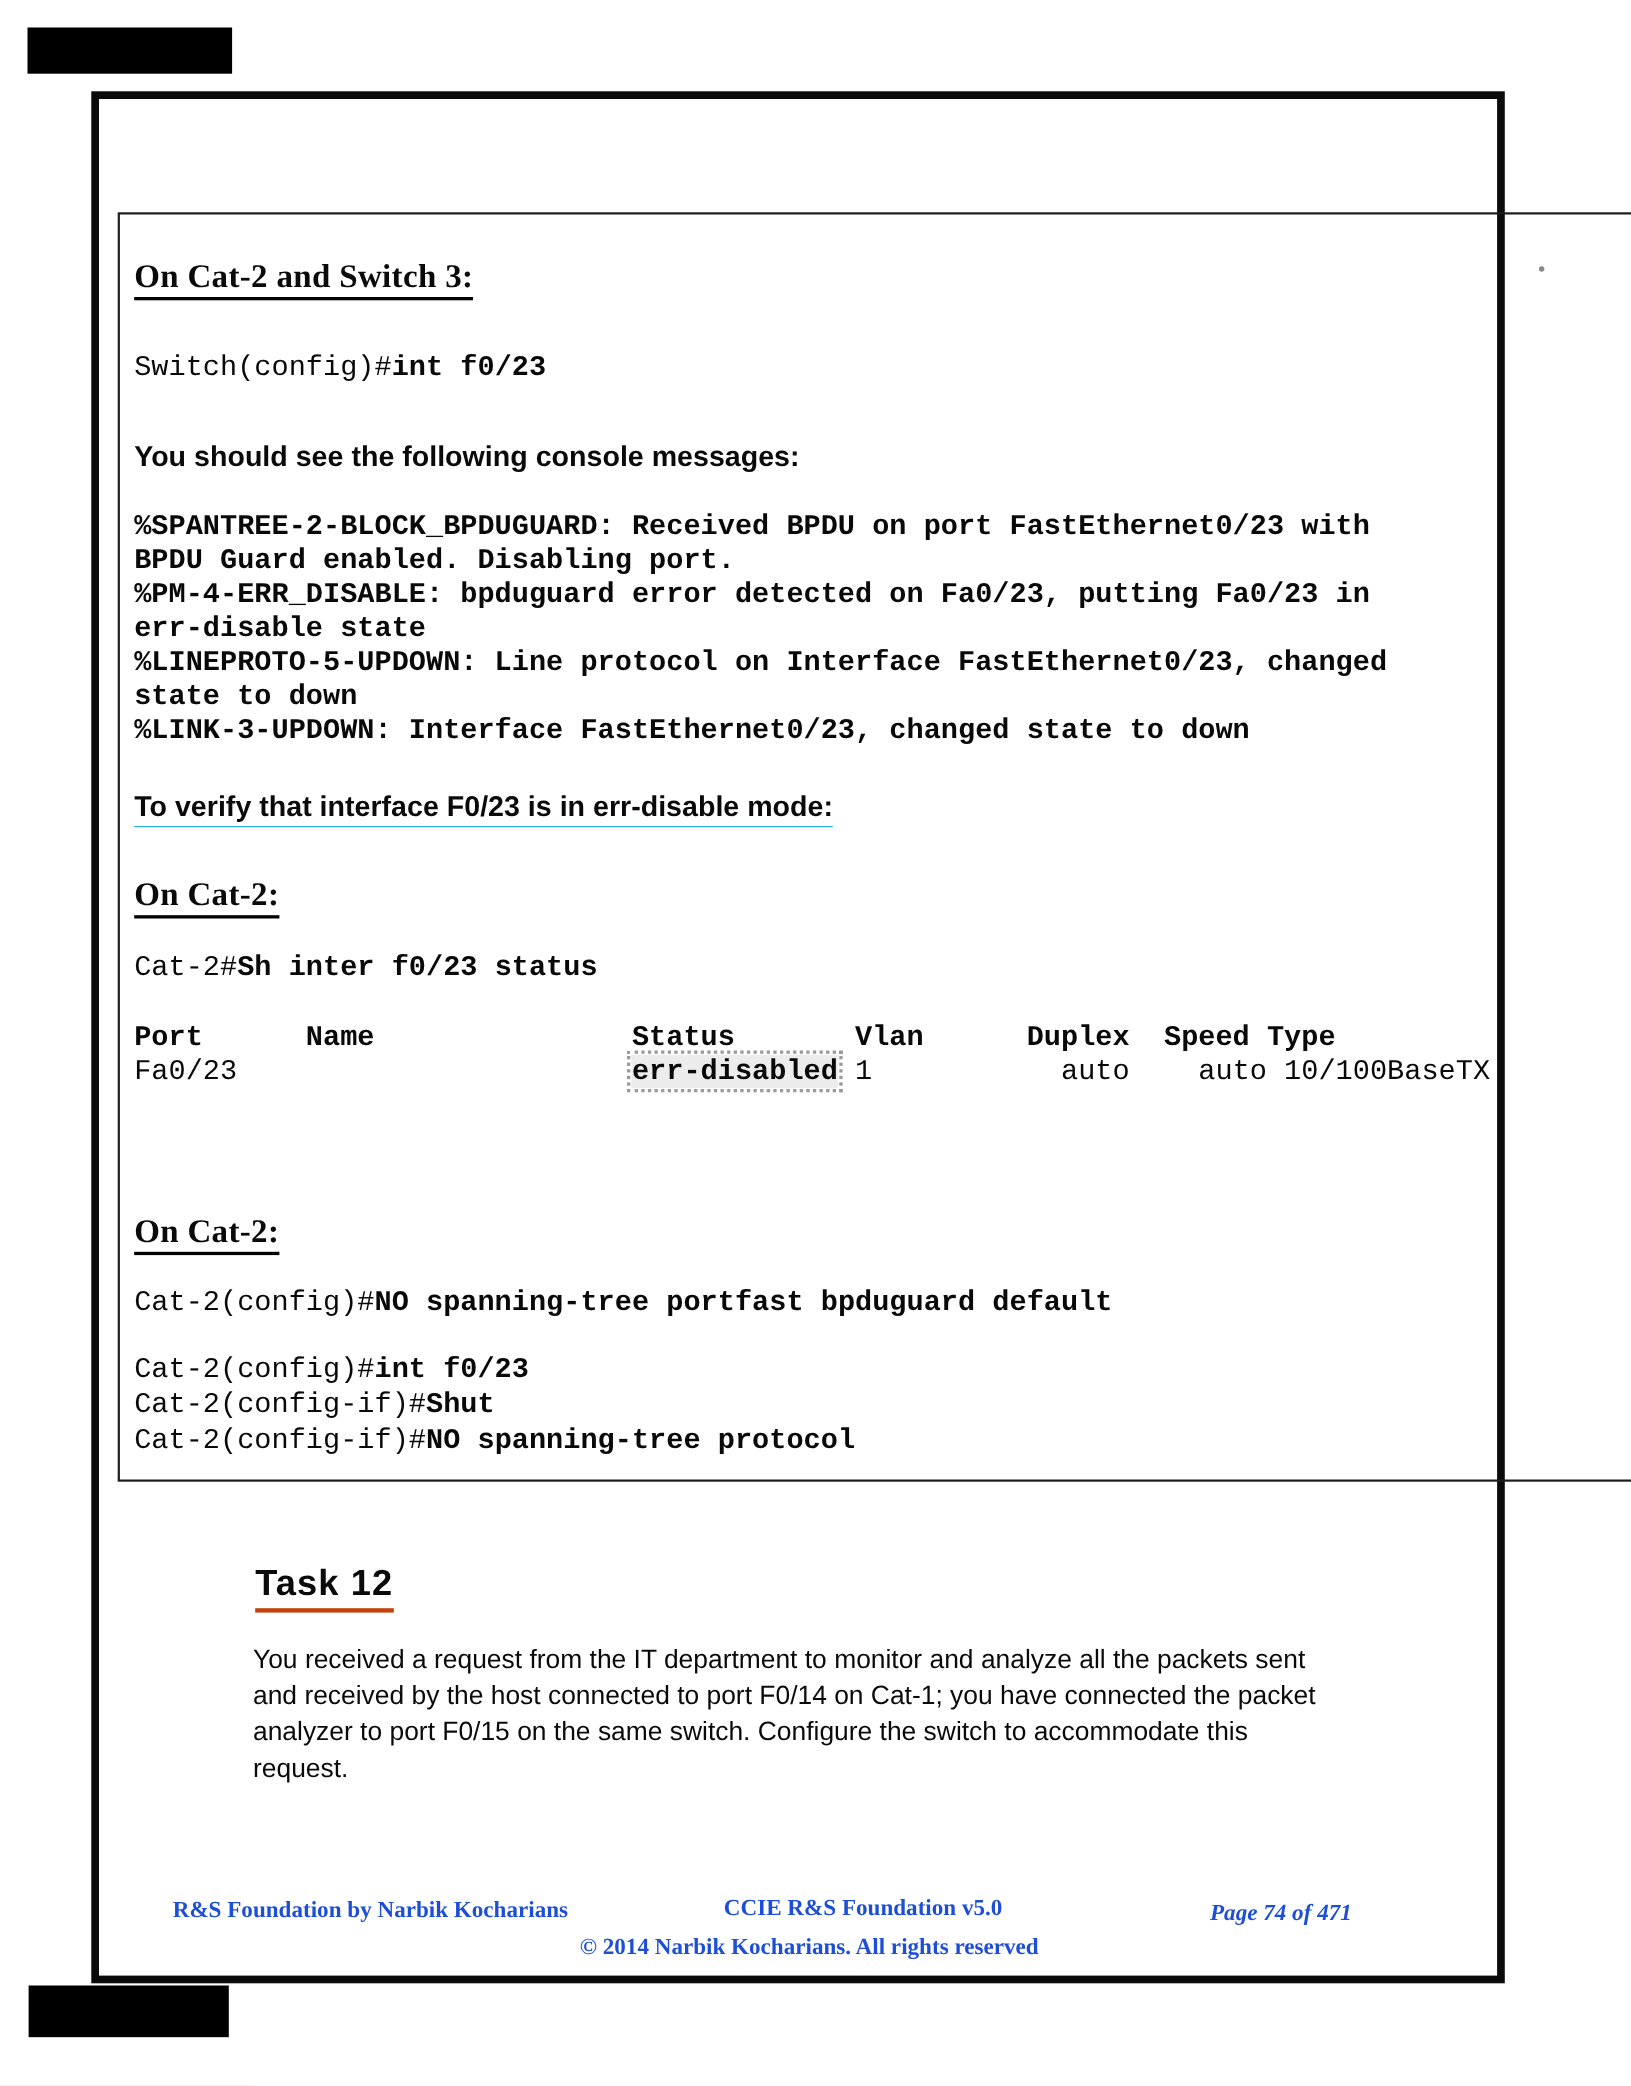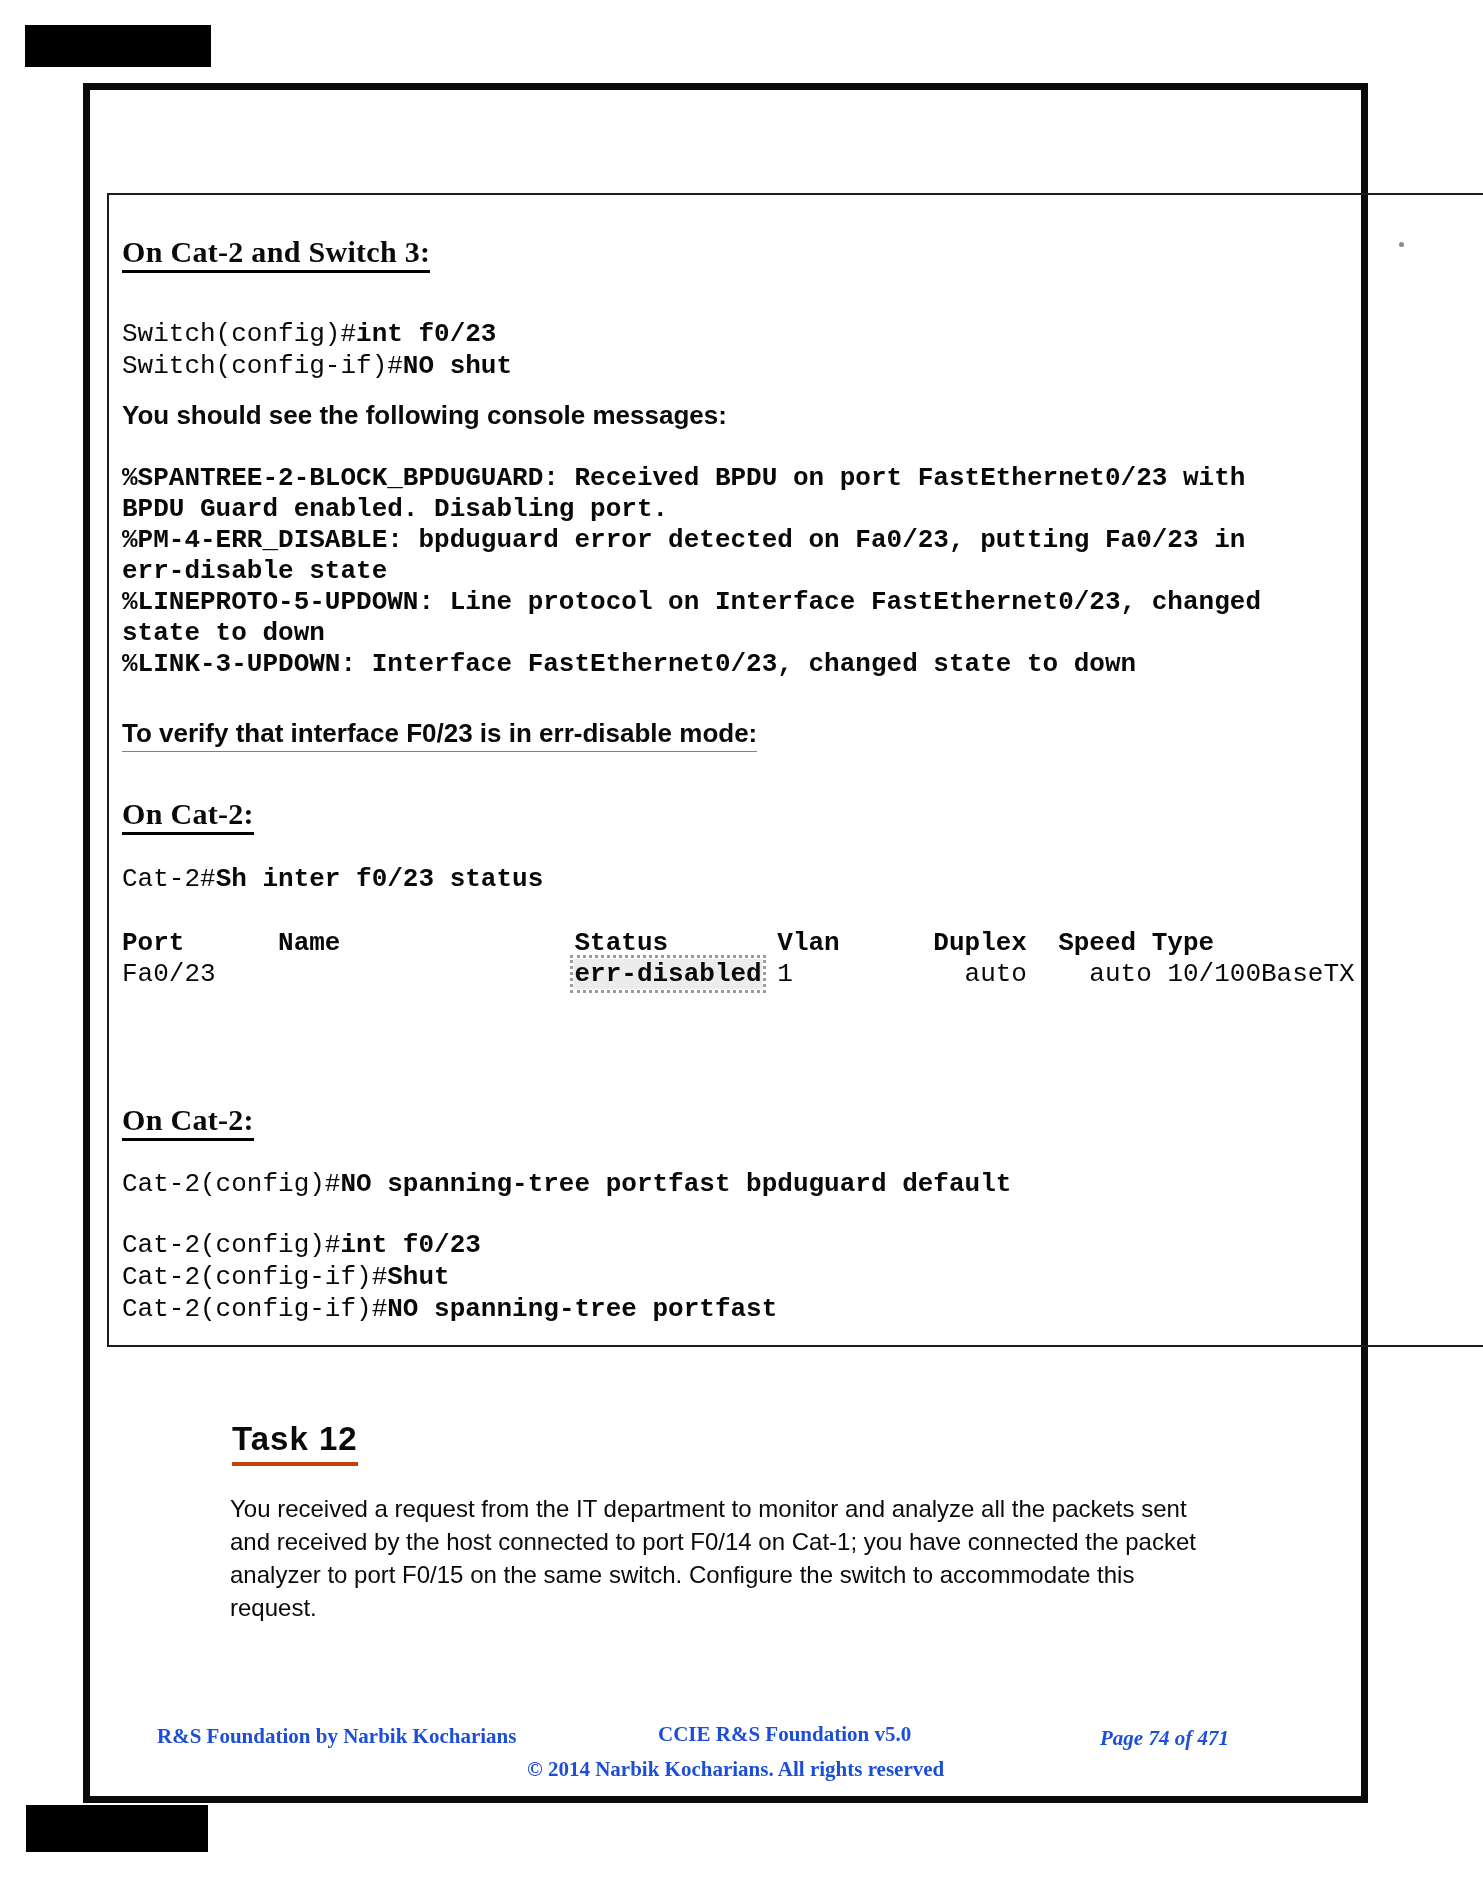--- a/index.html
+++ b/index.html
@@ -67,21 +67,20 @@
   <div class="outer-border"></div>
 
   <div class="inner-box">
 
     <div class="abs" style="top:40px;">
       <span class="serif-h">On Cat-2 and Switch 3:</span>
     </div>
 
     <div class="abs mono" style="top:123px;">
       <div class="cli-line"><span>Switch(config)#</span><span class="cli-cmd">int f0/23</span></div>
-      <div class="cli-line"><span>Switch(config-if)#</span><span class="cli-cmd">NO shut</span></div>
     </div>
 
     <div class="abs sans-note" style="top:205px;">You should see the following console messages:</div>
 
     <pre class="abs mono console-block" style="top:268px;">%SPANTREE-2-BLOCK_BPDUGUARD: Received BPDU on port FastEthernet0/23 with
 BPDU Guard enabled. Disabling port.
 %PM-4-ERR_DISABLE: bpduguard error detected on Fa0/23, putting Fa0/23 in
 err-disable state
 %LINEPROTO-5-UPDOWN: Line protocol on Interface FastEthernet0/23, changed
 state to down
@@ -103,21 +102,21 @@
 
     <div class="abs" style="top:908px;">
       <span class="serif-h">On Cat-2:</span>
     </div>
 
     <div class="abs mono cli-line" style="top:973px;"><span>Cat-2(config)#</span><span class="cli-cmd">NO spanning-tree portfast bpduguard default</span></div>
 
     <div class="abs mono" style="top:1034px;">
       <div class="cli-line"><span>Cat-2(config)#</span><span class="cli-cmd">int f0/23</span></div>
       <div class="cli-line"><span>Cat-2(config-if)#</span><span class="cli-cmd">Shut</span></div>
-      <div class="cli-line"><span>Cat-2(config-if)#</span><span class="cli-cmd">NO spanning-tree portfast</span></div>
+      <div class="cli-line"><span>Cat-2(config-if)#</span><span class="cli-cmd">NO spanning-tree protocol</span></div>
     </div>
 
   </div>
 
   <div style="position:absolute; left:232px; top:1420px;">
     <span class="task-title">Task 12</span>
   </div>
   <div class="task-body" style="position:absolute; left:230px; top:1492px;">You received a request from the IT department to monitor and analyze all the packets sent
 and received by the host connected to port F0/14 on Cat-1; you have connected the packet
 analyzer to port F0/15 on the same switch. Configure the switch to accommodate this

